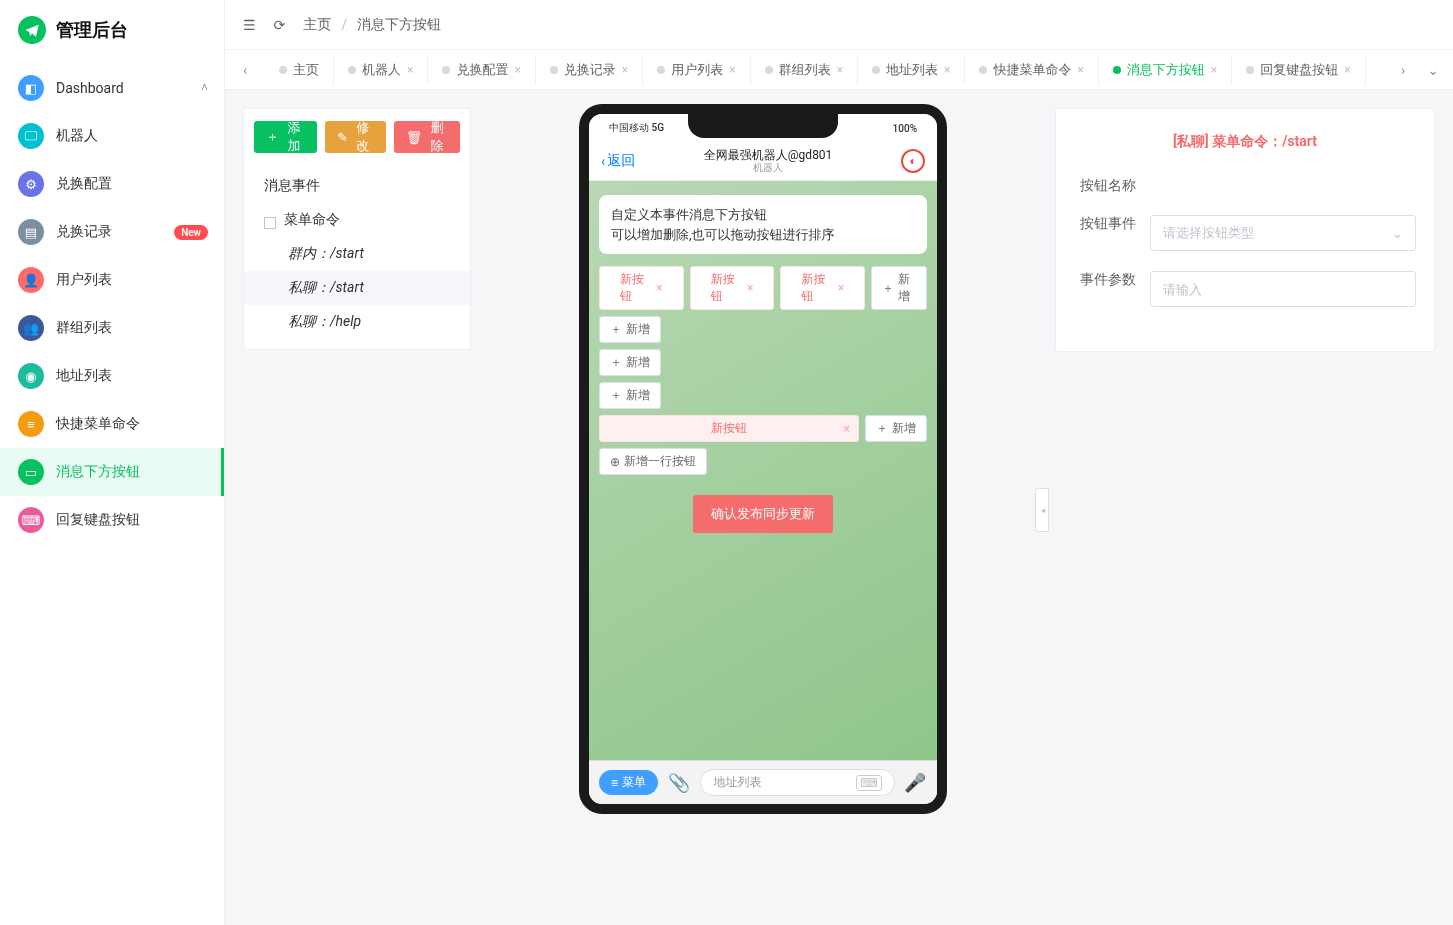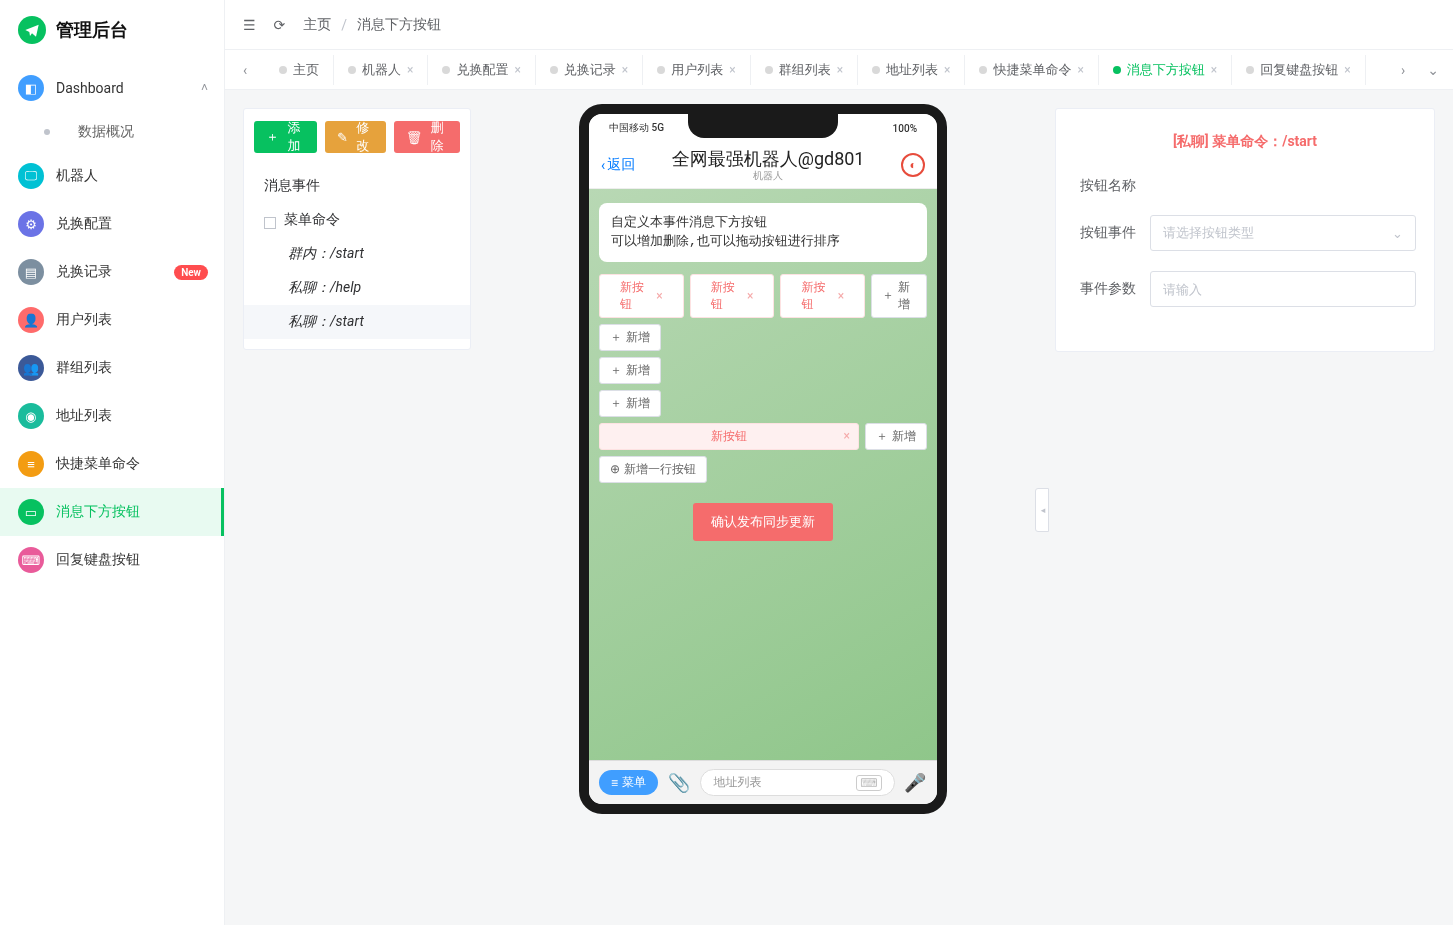--- a/index.html
+++ b/index.html
@@ -51,41 +51,41 @@
   .tree-node .sq{width:12px;height:12px;border:1px solid #c0c4cc;display:inline-block;flex-shrink:0;}
   
   .phone-wrap{flex:1;display:flex;justify-content:center;align-items:flex-start;position:relative;}
   .drag-handle{position:absolute;right:-12px;top:380px;width:14px;height:44px;border:1px solid #dcdfe6;border-radius:3px 0 0 3px;background:#fff;display:flex;align-items:center;justify-content:center;color:#c0c4cc;font-size:9px;letter-spacing:-2px;cursor:pointer;}
   .phone{width:368px;height:710px;border:10px solid #1a1a1a;border-radius:23px;position:relative;overflow:hidden;display:flex;flex-direction:column;margin-top:-4px;}
   .notch{position:absolute;top:0;left:50%;transform:translateX(-50%);width:150px;height:24px;background:#1a1a1a;border-radius:0 0 16px 16px;z-index:5;}
   .status{height:28px;background:#fff;display:flex;align-items:center;justify-content:space-between;padding:0 20px;font-size:10px;font-weight:500;color:#333;}
   .ph-head{background:#fff;display:flex;align-items:center;padding:6px 12px;border-bottom:1px solid #eee;}
   .ph-back{color:#007aff;font-size:14px;display:flex;align-items:center;gap:2px;cursor:pointer;}
   .ph-title{flex:1;text-align:center;line-height:1.2;}
-  .ph-title .t1{font-size:18px;color:#222;} .ph-title .t2{font-size:10px;color:#999;}
+  .ph-title .t1{font-size:12px;color:#222;} .ph-title .t2{font-size:10px;color:#999;}
   .ph-fav{width:24px;height:24px;border-radius:50%;border:2px solid #e74c3c;display:flex;align-items:center;justify-content:center;color:#e74c3c;font-size:12px;}
   .chat{flex:1;background:linear-gradient(150deg,#b8d8b4 0%,#8fc68a 100%);padding:14px 10px;overflow:auto;}
-  .bubble{background:#fff;border-radius:8px;padding:10px 12px;font-size:13px;line-height:1.5;color:#333;margin-bottom:12px;font-family:Liberation Mono, monospace;}
+  .bubble{background:#fff;border-radius:8px;padding:10px 12px;font-size:13px;line-height:1.5;color:#333;margin-bottom:12px;}
   .brow{display:flex;gap:6px;margin-bottom:6px;}
   .bchip{background:#fff;border:1px solid #fde2e2;border-radius:3px;padding:4px 20px;font-size:12px;display:flex;align-items:center;gap:8px;color:#f56c6c;}
   .bchip.sel{background:#fef0f0;}
   .bchip .x{color:#f5a9a9;cursor:pointer;}
   .bchip.big{flex:1;justify-content:center;position:relative;}
   .bchip.big .x{position:absolute;right:8px;}
   .bghost{background:#fff;border:1px solid #dcdfe6;border-radius:3px;padding:4px 10px;font-size:12px;color:#666;display:inline-flex;align-items:center;gap:4px;cursor:pointer;}
   .publish{background:#f56c6c;color:#fff;border:none;border-radius:3px;padding:10px 18px;font-size:13px;display:block;margin:20px auto 0;cursor:pointer;}
   .ph-input{background:#f3f3f3;padding:8px 10px;display:flex;align-items:center;gap:10px;border-top:1px solid #ddd;}
   .ph-menu{background:#409EFF;color:#fff;border-radius:14px;padding:4px 12px;font-size:12px;display:flex;align-items:center;gap:4px;cursor:pointer;}
   .ph-clip{color:#888;font-size:18px;}
   .ph-text{flex:1;background:#fff;border:1px solid #ddd;border-radius:14px;padding:4px 12px;font-size:12px;color:#999;display:flex;align-items:center;justify-content:space-between;}
   .ph-mic{color:#888;font-size:18px;}
   
   .right-panel{width:380px;flex-shrink:0;padding:24px 18px;align-self:flex-start;}
   .rp-title{color:#f56c6c;font-weight:700;text-align:center;margin-bottom:26px;}
-  .frow{display:flex;align-items:center;margin-bottom:20px;gap:14px;}
+  .frow{display:flex;margin-bottom:20px;gap:14px;}
   .flabel{width:62px;text-align:right;color:#606266;font-size:14px;}
   .finput{flex:1;height:36px;border:1px solid #dcdfe6;border-radius:3px;padding:0 12px;font-size:13px;color:#606266;background:#fff;}
   .fselect{flex:1;height:36px;border:1px solid #dcdfe6;border-radius:3px;padding:0 12px;font-size:13px;color:#c0c4cc;display:flex;align-items:center;justify-content:space-between;cursor:pointer;background:#fff;}
   .factions{display:flex;gap:14px;justify-content:center;margin-top:10px;}
   .btn-pl{background:#fff;border:1px solid #dcdfe6;color:#606266;}
   input.finput::placeholder{color:#c0c4cc;}
 </style>
 </head>
 <body>
 
@@ -98,24 +98,20 @@
             <path d="M2 12l20-8-4 18-6-5-3 4-1-6z"></path>
           </svg>
       </span>
       <span class="logo-txt">管理后台</span>
     </div>
     <nav class="menu">
       <div class="menu-item">
         <span class="icn bg-blue">◧</span>
         <span class="lbl">Dashboard</span>
         <span class="chev">˄</span>
-      </div>
-      <div class="menu-item sub">
-        <span class="dot"></span>
-        <span class="lbl">数据概况</span>
       </div>
       <div class="menu-item">
         <span class="icn bg-teal">🖵</span>
         <span class="lbl">机器人</span>
       </div>
       <div class="menu-item">
         <span class="icn bg-indigo">⚙</span>
         <span class="lbl">兑换配置</span>
       </div>
       <div class="menu-item">
@@ -239,25 +235,25 @@
           <div class="tree-node">
               <span>消息事件</span>
             </div>
           <div class="tree-node" style="padding-left:20px;">
               <span class="sq"></span>
               <span>菜单命令</span>
             </div>
           <div class="tree-node child">
               <span>群内：/start</span>
             </div>
+          <div class="tree-node child sel">
+              <span>私聊：/start</span>
+            </div>
           <div class="tree-node child">
               <span>私聊：/help</span>
-            </div>
-          <div class="tree-node child sel">
-              <span>私聊：/start</span>
             </div>
         </div>
       </div>
 
       <div class="phone-wrap">
         <div class="phone">
           <div class="notch"></div>
           <div class="status">
             <span>中国移动 5G</span>
             <span>100%</span>

